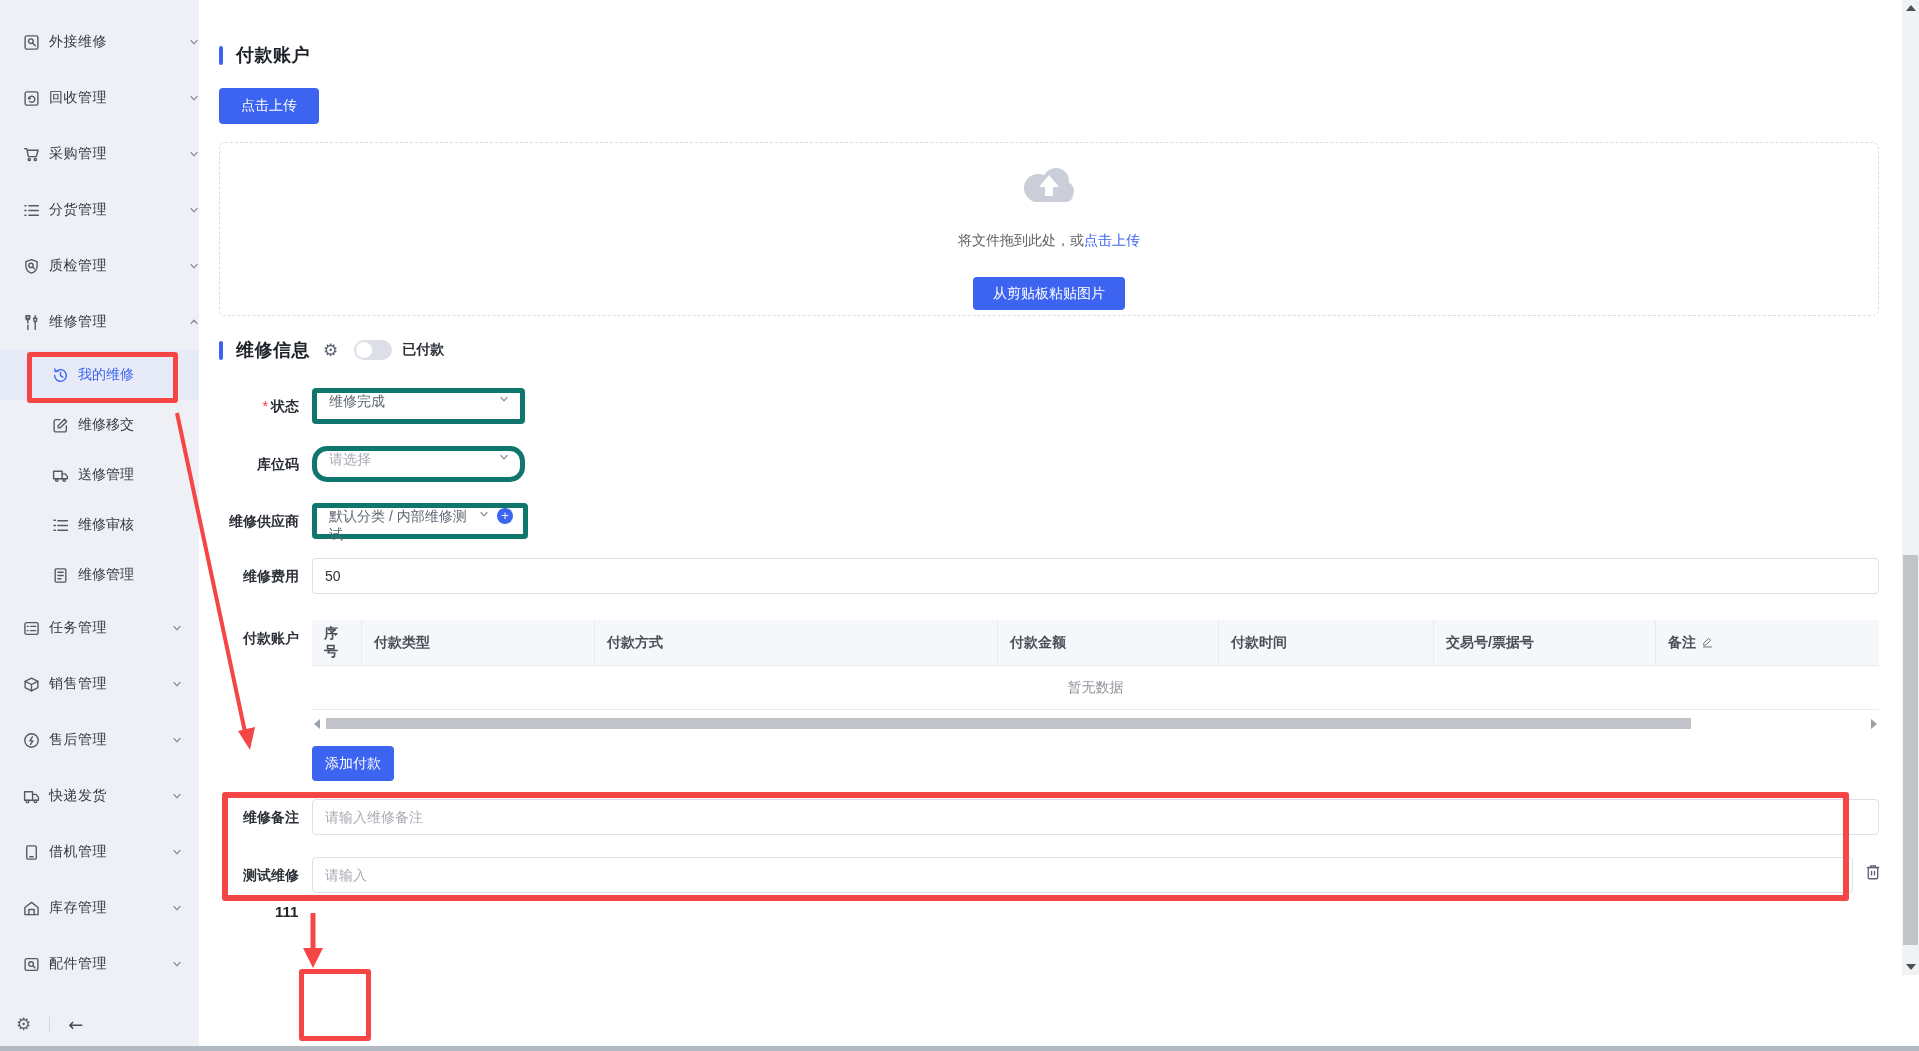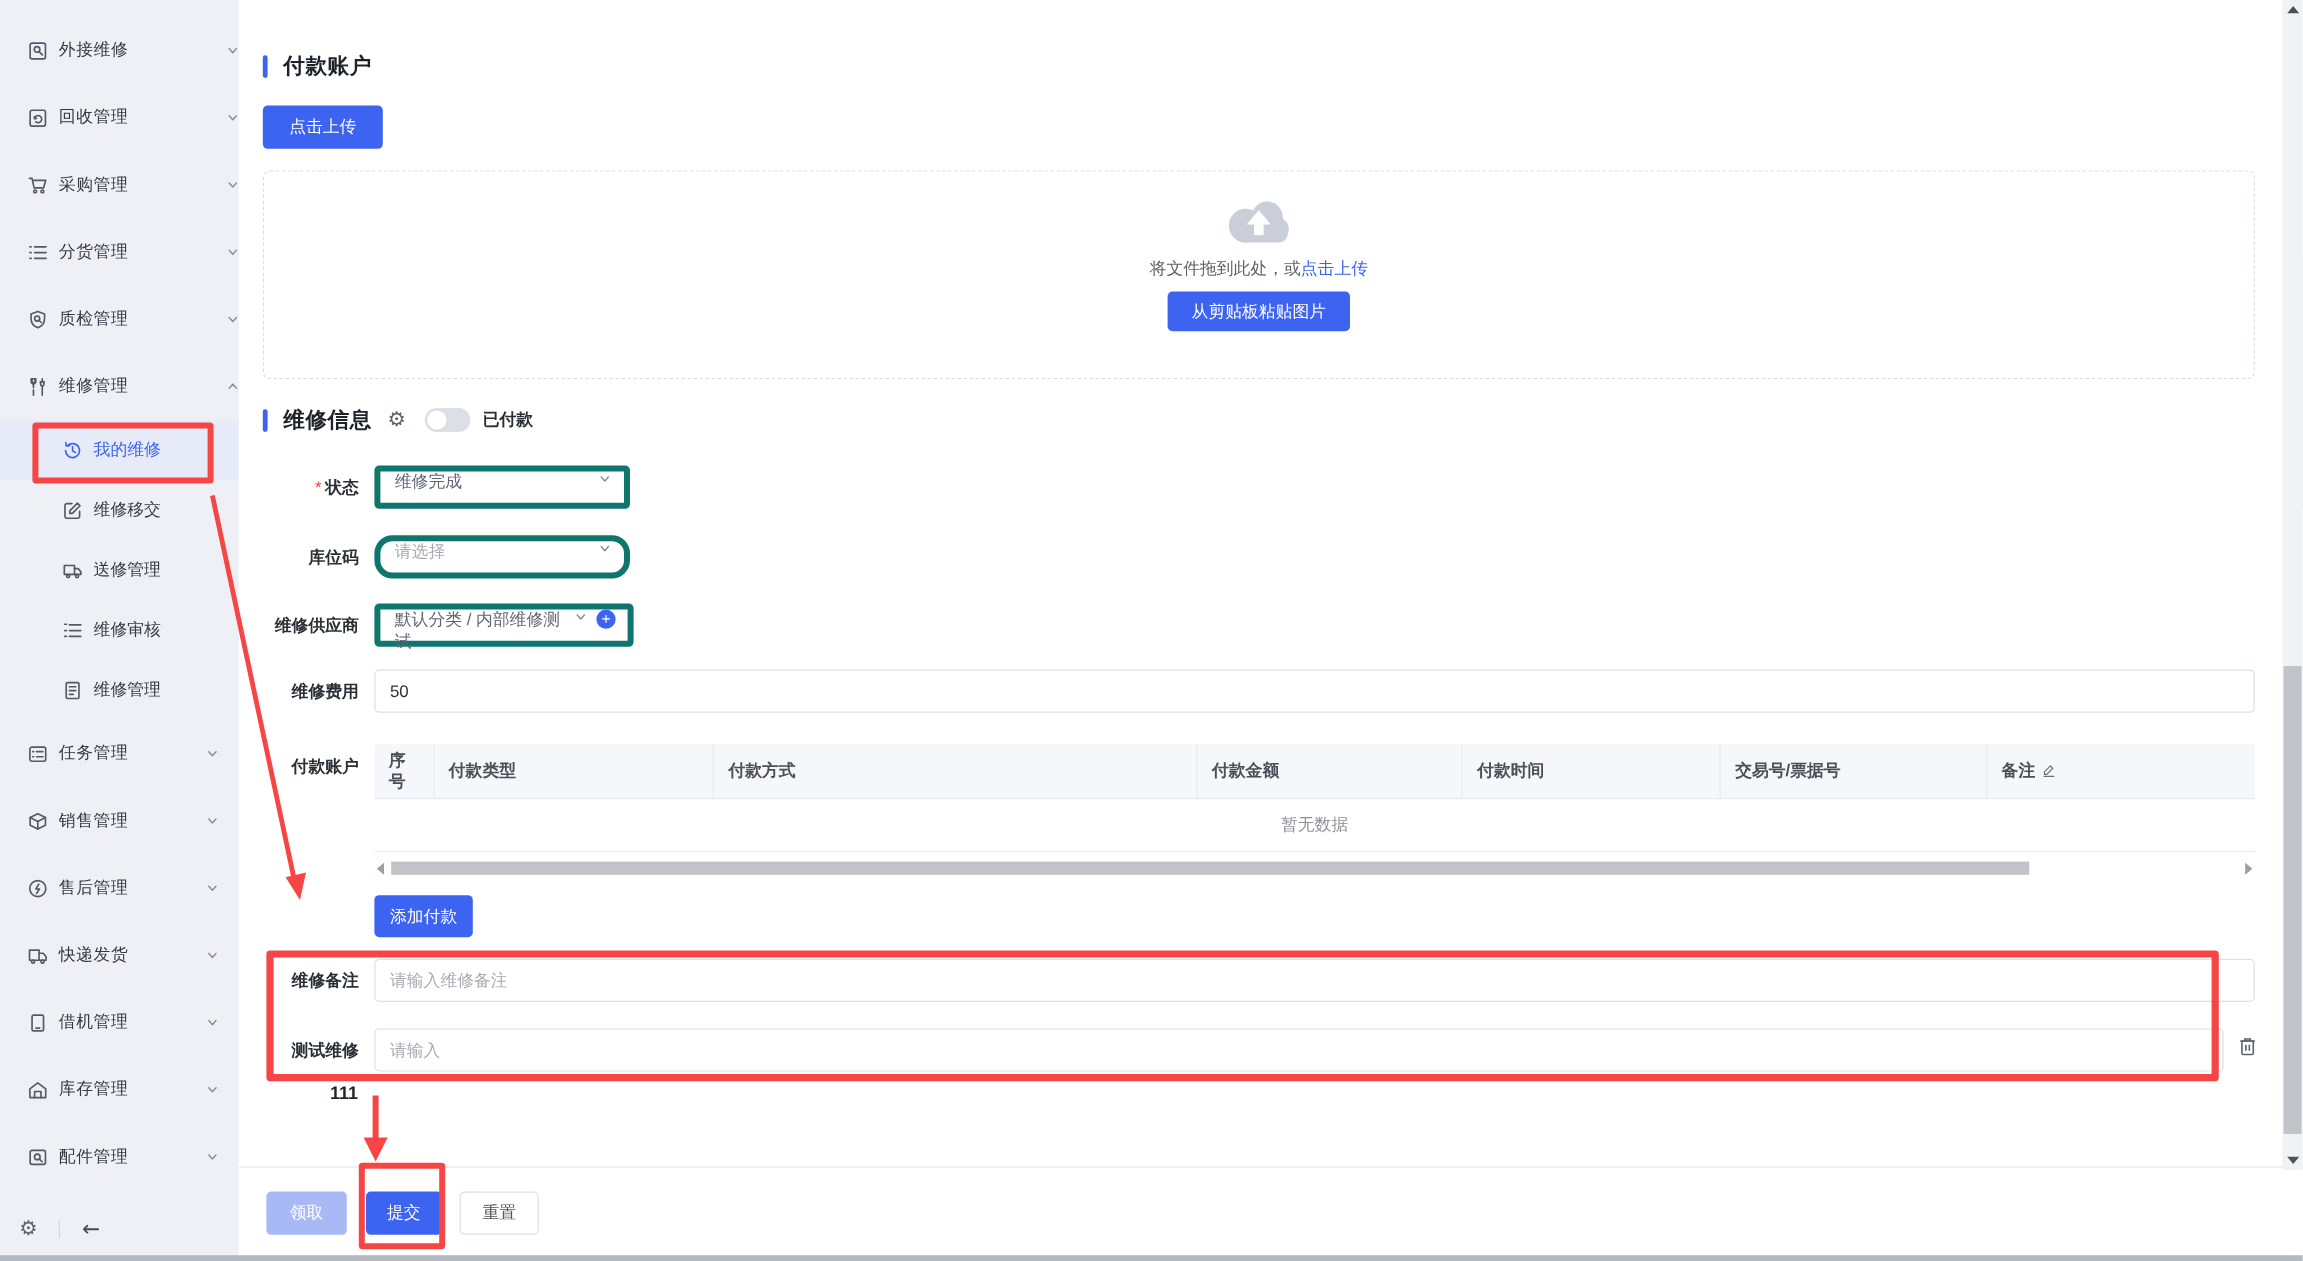--- a/index.html
+++ b/index.html
@@ -31,21 +31,21 @@
   .sec-title { font-size:18px; font-weight:bold; color:#1d2129; letter-spacing:.5px; }
   .gear2 { font-family:"DejaVu Sans",sans-serif; font-size:17px; color:#5b6370; margin-left:13px; cursor:pointer; }
   .toggle { position:relative; width:38px; height:20px; border-radius:10px; background:#dcdfe6; margin-left:16px; cursor:pointer; }
   .toggle .knob { position:absolute; left:2px; top:2px; width:16px; height:16px; border-radius:50%; background:#fff; }
   .toggle-lbl { margin-left:10px; font-size:14px; font-weight:bold; color:#2b2f36; }
 
   .btn { display:flex; align-items:center; justify-content:center; border-radius:4px; font-size:14px; cursor:pointer; border:none; }
   .btn-primary { background:#3d63f1; color:#fff; }
   .btn-upload { position:absolute; left:219px; top:88px; width:100px; height:36px; }
   .dropzone { position:absolute; left:219px; top:142px; width:1660px; height:174px; border:1px dashed #d8dce5; border-radius:6px; background:#fff; cursor:pointer; }
-  .dz-inner { position:absolute; left:0; top:18px; width:100%; display:flex; flex-direction:column; align-items:center; }
+  .dz-inner { position:absolute; left:0; top:18px; width:100%; display:flex; flex-direction:column; align-items:center;gap:17px; }
   .dz-text { margin-top:6px; font-size:14px; color:#5d6066; }
   .dz-text .link { color:#3d63f1; cursor:pointer; }
   .btn-paste { width:152px; height:33px; margin-top:10px; }
 
   .form-label { position:absolute; width:80px; text-align:right; font-size:14px; font-weight:bold; color:#2b2f36; line-height:17px; }
   .req { color:#f33; margin-right:3px; font-weight:normal; }
   .select-box { position:absolute; height:36px; border:5px solid #0f766e; border-radius:4px; background:#fff; display:flex; align-items:flex-start; padding:0 10px 0 12px; font-size:14px; cursor:pointer; }
   .select-box .val { flex:1; color:#5f6673; }
   .select-box .ph { flex:1; color:#a8abb2; }
   .txt-input { position:absolute; height:36px; border:1px solid #dcdfe6; border-radius:4px; padding:0 12px; font-size:14px; color:#303133; outline:none; background:#fff; }
@@ -389,25 +389,20 @@
     <svg viewBox="0 0 16 16">
         <path d="M2.5 4h11"></path>
         <path d="M6 4V2.5h4V4"></path>
         <rect x="3.8" y="4" width="8.4" height="10" rx="1"></rect>
         <path d="M6.7 6.8v4.4M9.3 6.8v4.4"></path>
       </svg>
   </span>
 
   <div class="note111">111</div>
 
-  <div class="page-footer">
-    <button class="btn btn-claim">领取</button>
-    <button class="btn btn-primary btn-submit">提交</button>
-    <button class="btn btn-reset">重置</button>
-  </div>
   <div class="bottom-edge"></div>
 
   <div class="vscroll">
     <span class="vs-up"></span>
     <span class="vs-thumb"></span>
     <span class="vs-down"></span>
   </div>
 
   <div class="anno anno-rect" style="left:27px; top:352px; width:151px; height:51px;"></div>
   <div class="anno anno-rect" style="left:222px; top:792px; width:1627px; height:109px; border-width:6px;"></div>

